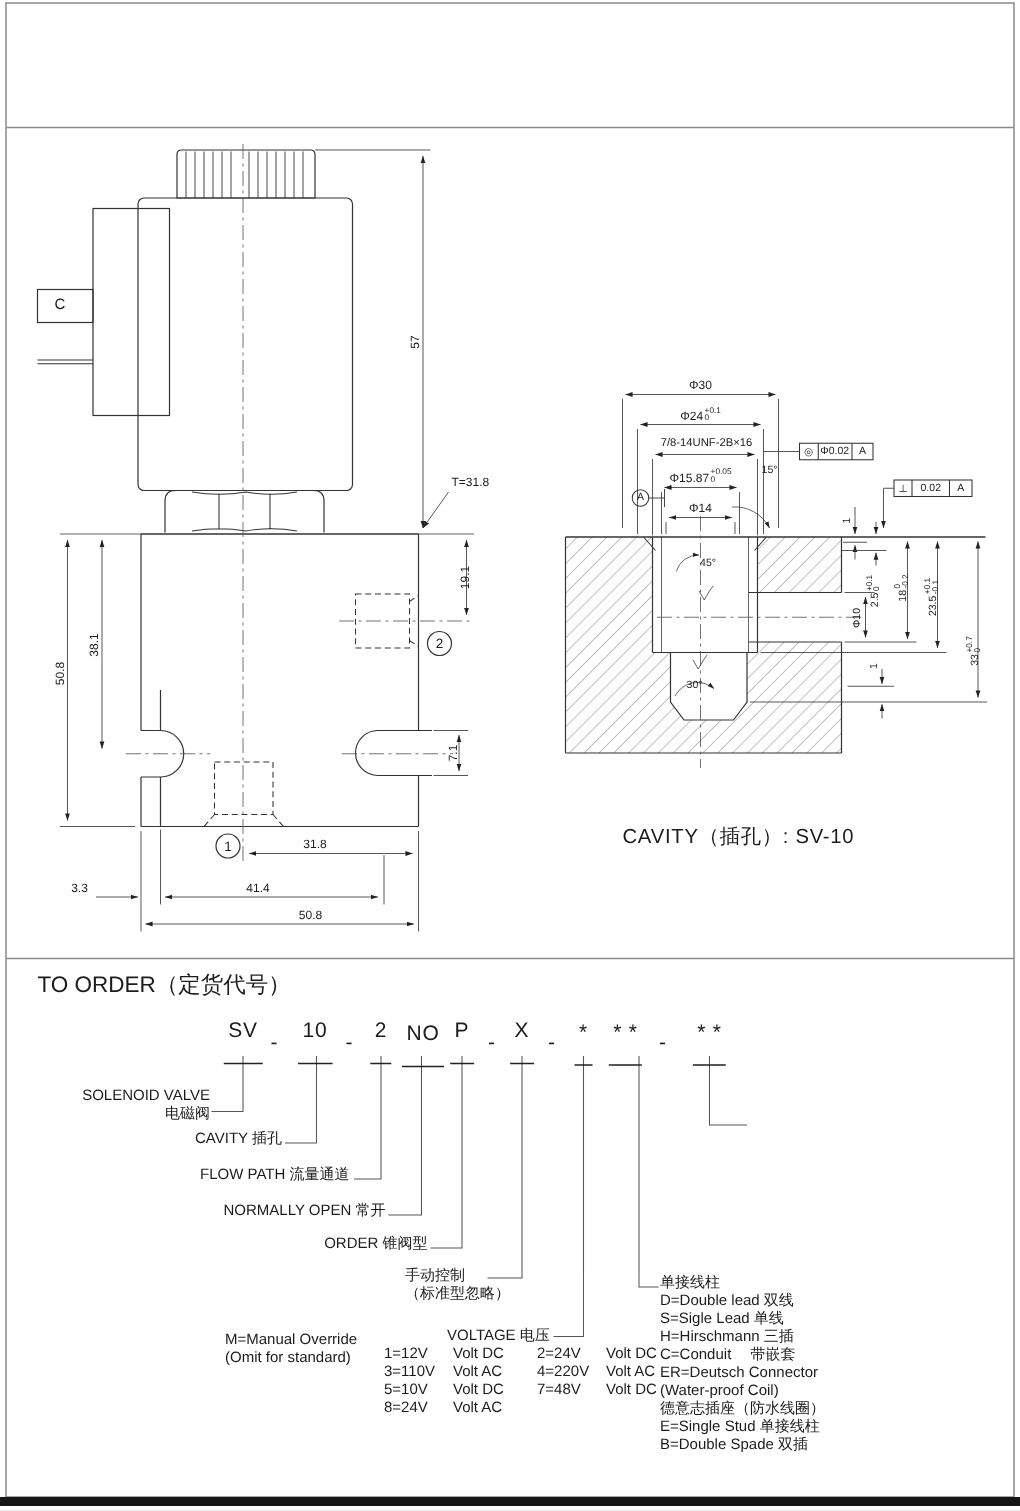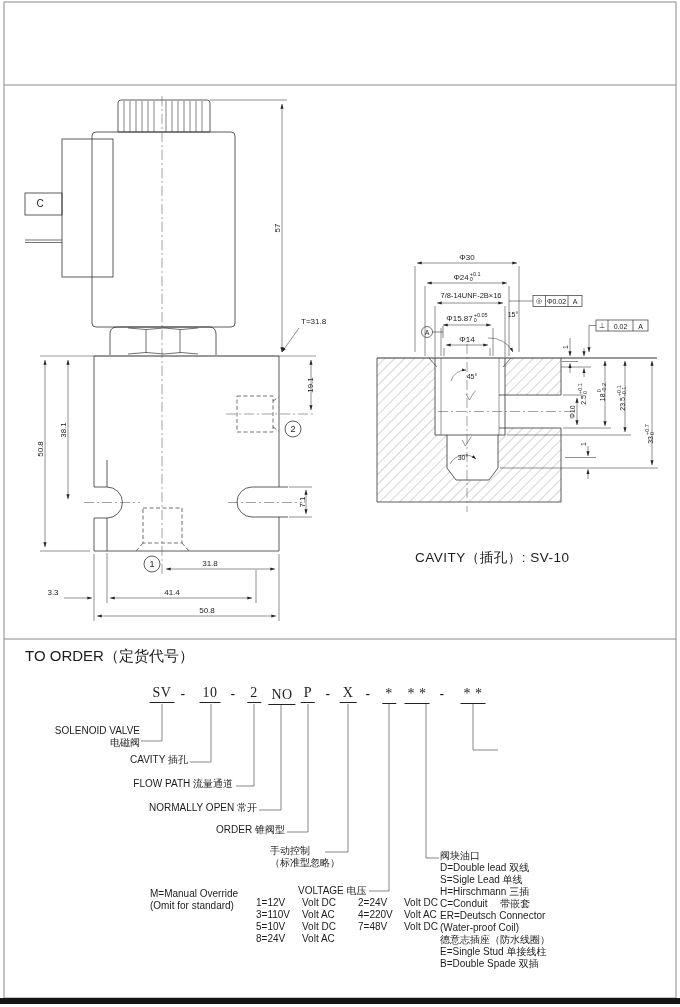--- a/index.html
+++ b/index.html
@@ -9,21 +9,21 @@
   .t{position:absolute;white-space:nowrap;color:#1c1c1c;}
   .c{transform:translate(-50%,-50%);}
   .r{transform:translate(-50%,-50%) rotate(-90deg);}
   .dim{font-size:8px;}
   .dim7{font-size:7px;}
   .lab{font-size:10px;line-height:12px;}
   .ra{text-align:right;}
   .tolwrap{display:inline-flex;align-items:center;}
   .tol{display:inline-flex;flex-direction:column;font-size:5.5px;line-height:5px;margin-left:1px;}
   .code{font-size:14px;letter-spacing:.5px;}
-  .u{border-bottom:1.2px solid #222;padding:0 3px 1px 3px;font-family:Liberation Serif, serif;}
+  .u{border-bottom:1.2px solid #222;padding:0 3px 14px 3px;}
   .title{font-size:15px;}
   .caption{font-size:13.5px;letter-spacing:.5px;}
   .grid-voltage{display:grid;grid-template-columns:46px 56px 46px 56px;font-size:10px;line-height:12px;}
   .list{font-size:10px;line-height:12px;}
   .list div{white-space:nowrap;}
 </style>
 </head>
 <body>
 
 <div id="page">
@@ -310,21 +310,21 @@
       <span>Volt DC</span>
       <span>7=48V</span>
       <span>Volt DC</span>
   <span>8=24V</span>
       <span>Volt AC</span>
       <span></span>
       <span></span>
 </div>
 
 <div class="t list" style="left:440px;top:850px;">
-  <div>阀块油口</div>
+  <div>单接线柱</div>
   <div>D=Double lead 双线</div>
   <div>S=Sigle Lead  单线</div>
   <div>H=Hirschmann  三插</div>
   <div>C=Conduit　 带嵌套</div>
   <div>ER=Deutsch Connector</div>
   <div>(Water-proof Coil)</div>
   <div>德意志插座（防水线圈）</div>
   <div>E=Single Stud  单接线柱</div>
   <div>B=Double Spade  双插</div>
 </div>

